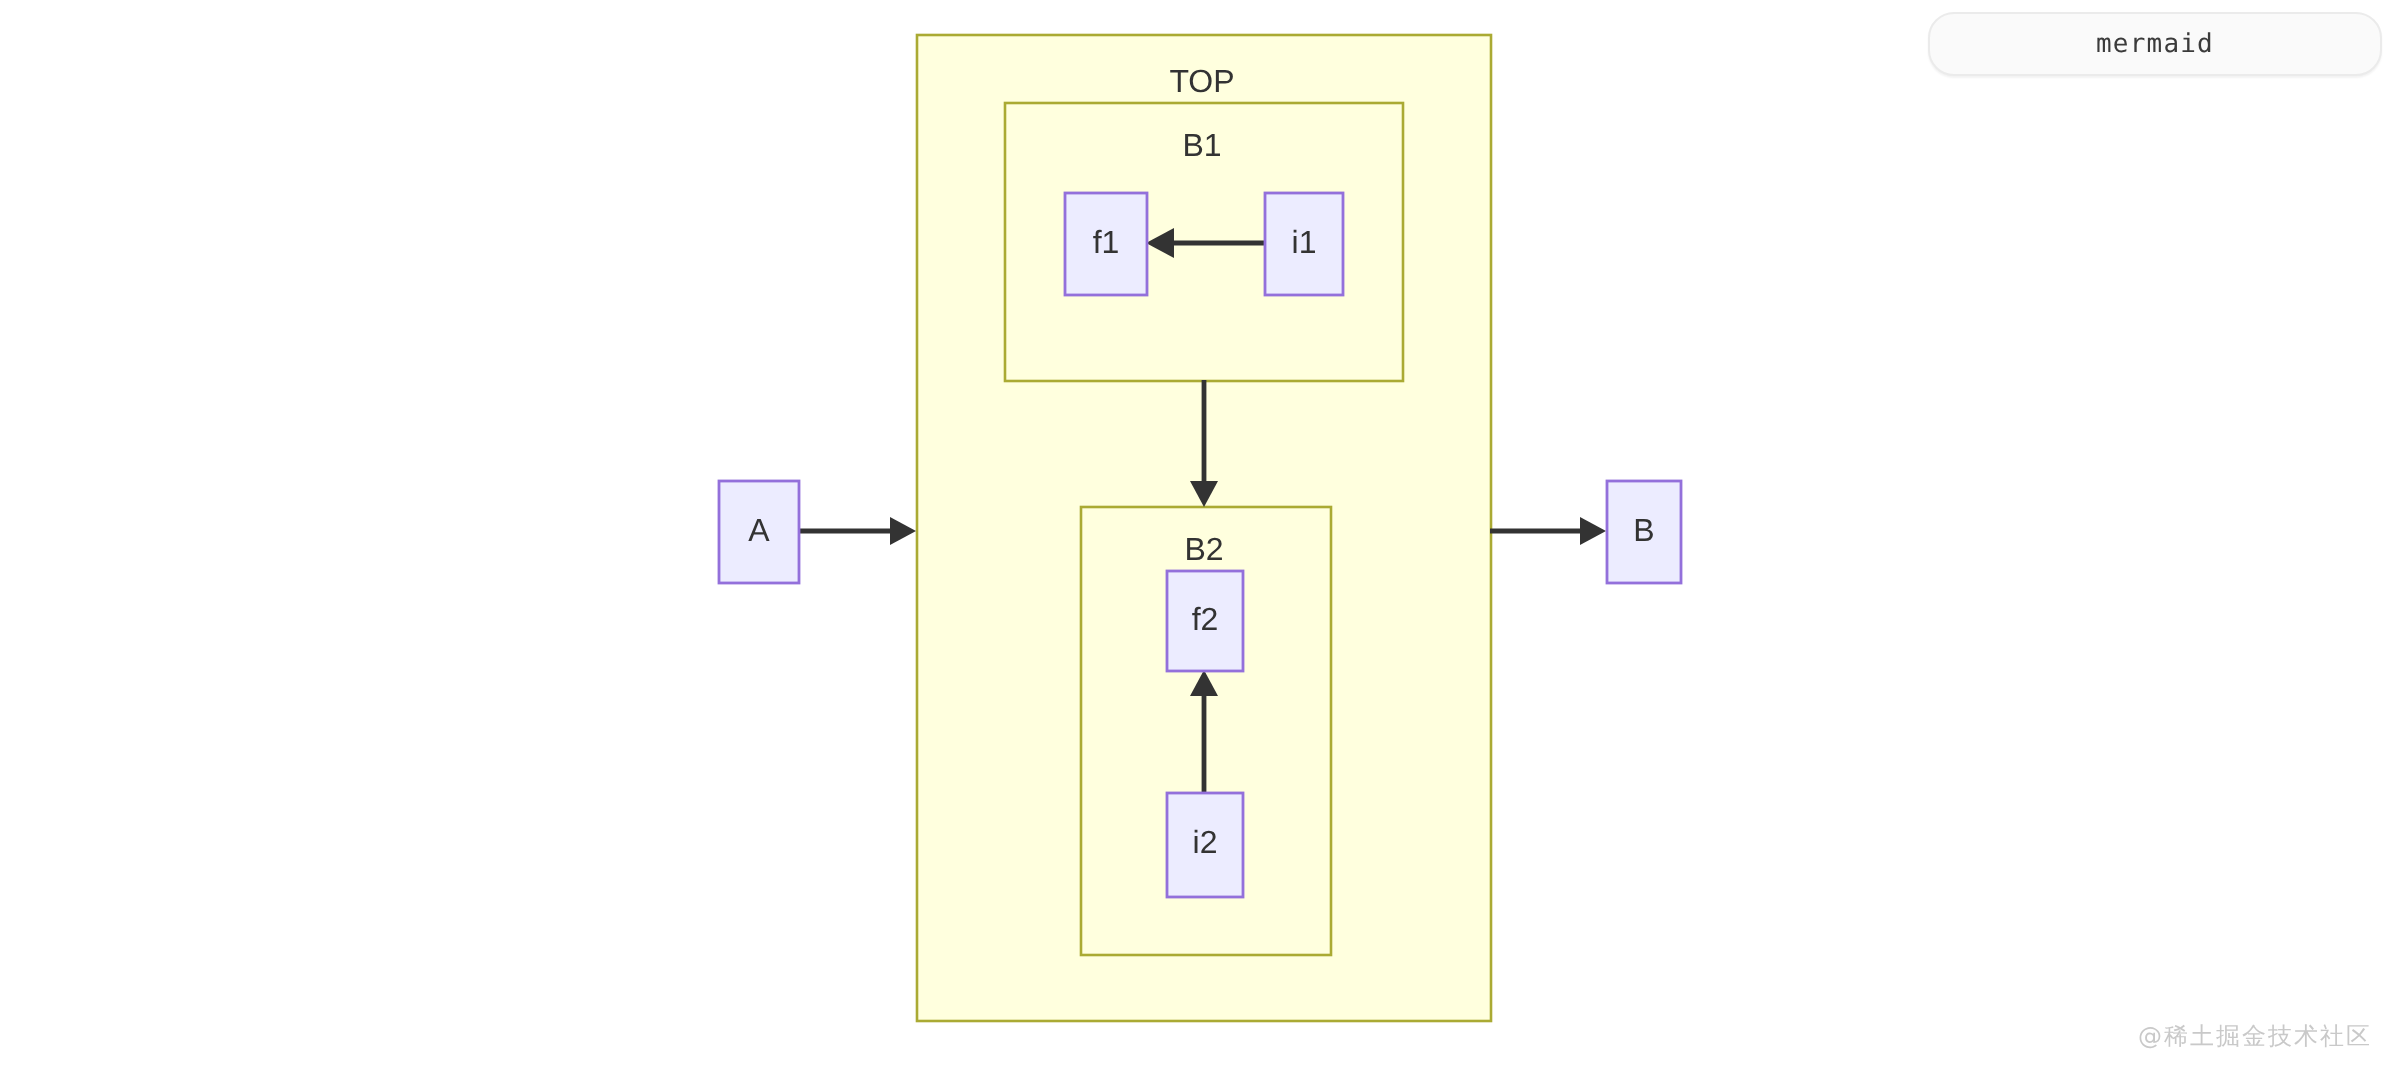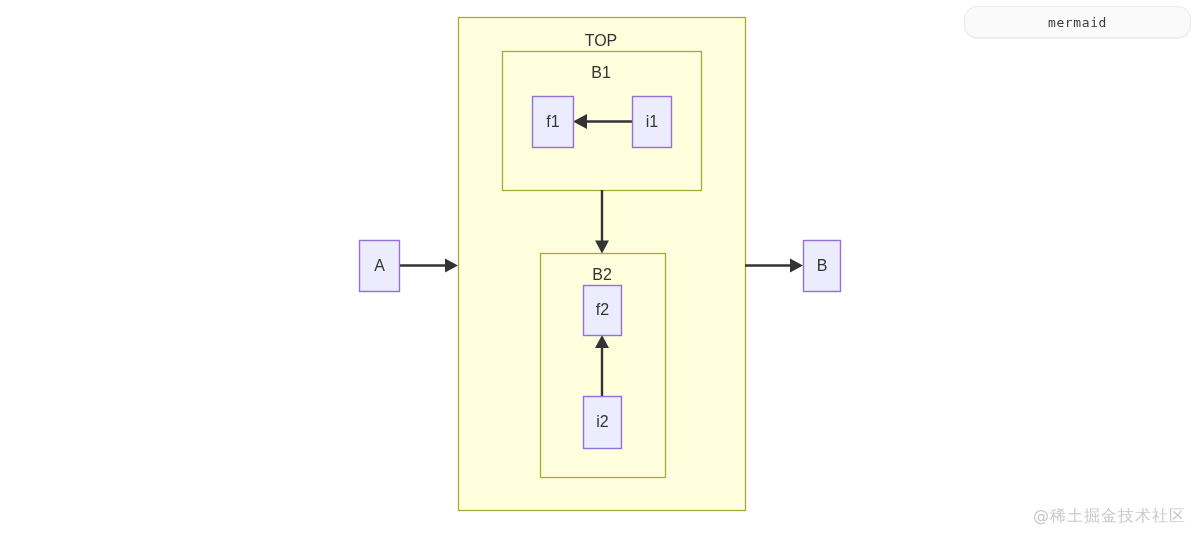--- a/index.html
+++ b/index.html
@@ -41,21 +41,21 @@
     color: #3b3b3b;
     letter-spacing: 0.6px;
   }
 
   
   .watermark {
     position: absolute;
     right: 12px;
     bottom: 8px;
     font-family: "DejaVu Sans", sans-serif;
-    font-size: 16px;
+    font-size: 12px;
     color: #c9c9c9;
     letter-spacing: 1px;
     white-space: nowrap;
     user-select: none;
   }
 
   
   .diagram-svg {
     position: absolute;
     left: 0;

